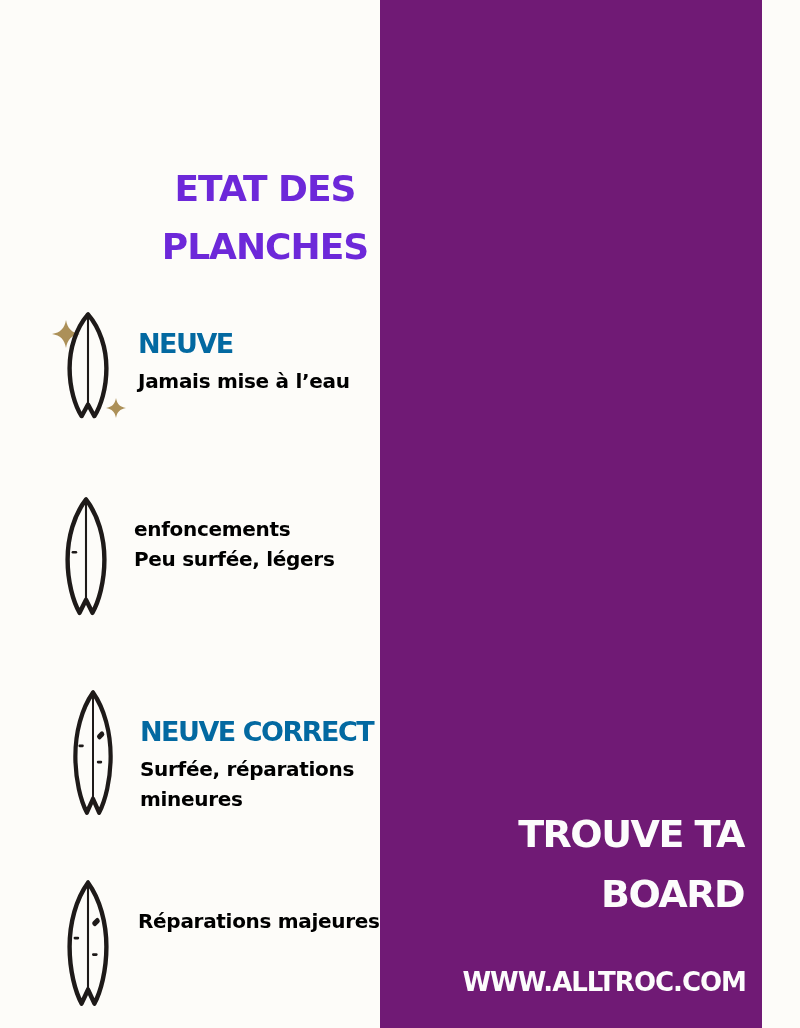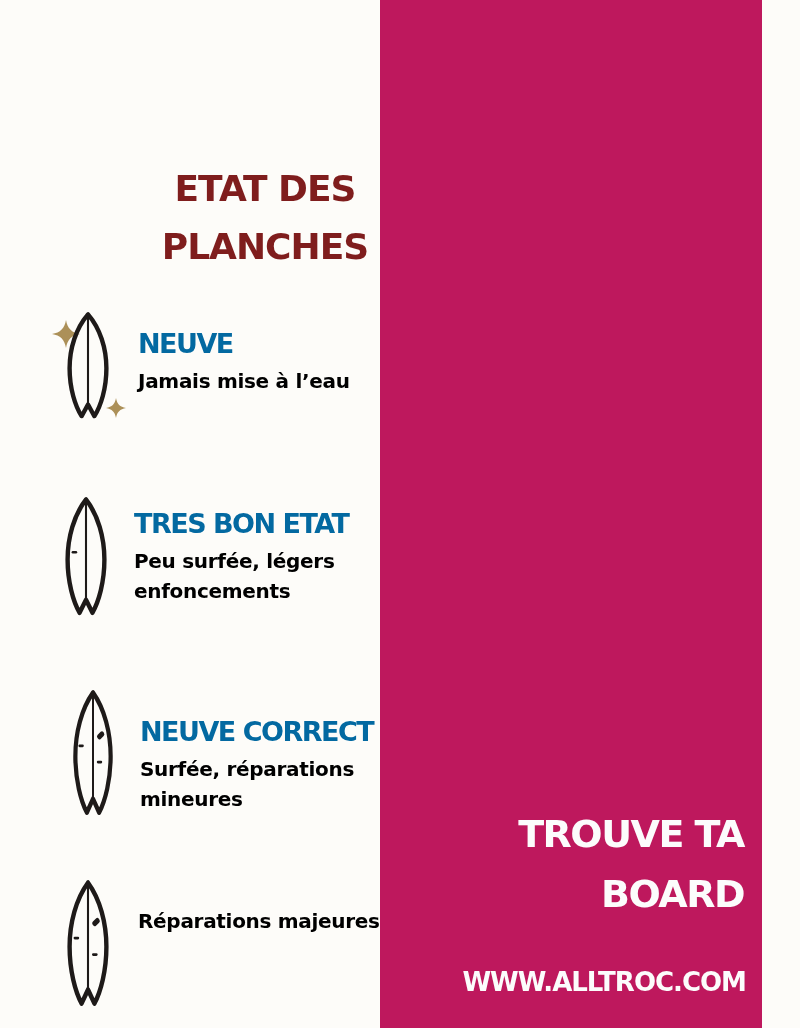--- a/index.html
+++ b/index.html
@@ -10,21 +10,21 @@
     position:relative;
     overflow:hidden;
     color:#1f1b1a;
   }
   .poster { position:absolute; inset:0; }
 
   
   .title {
     position:absolute; left:115px; top:160px; width:300px;
     text-align:center; font-weight:bold; font-size:36px;
-    letter-spacing:-1px; line-height:58px; color:#7f1d1d;
+    letter-spacing:-1px; line-height:58px; color:#6d28d9;
   }
 
   
   .item { position:absolute; left:0; width:380px; }
   .item-1 { top:310px; height:118px; }
   .item-2 { top:494px; height:130px; }
   .item-3 { top:688px; height:136px; }
   .item-4 { top:876px; height:136px; }
 
   .board { position:absolute; display:block; }
@@ -49,21 +49,21 @@
   }
   .desc { margin-top:6px; }
   .desc .line {
     font-weight:bold; font-size:20px; letter-spacing:-0.3px;
     line-height:30px; color:#000000;
   }
 
   
   .panel {
     position:absolute; left:380px; top:0; width:382px; height:1028px;
-    background:#be185d;
+    background:#701a75;
   }
   .headline {
     position:absolute; right:18px; top:804px; text-align:right;
     color:#fcfcfc; font-weight:bold; font-size:38px;
     letter-spacing:-1.5px; line-height:60px; white-space:nowrap;
   }
   .website {
     position:absolute; right:16px; top:962px; text-align:right;
     color:#fcfcfc; font-weight:bold; font-size:26px;
     letter-spacing:-1px; line-height:40px; white-space:nowrap;
@@ -110,24 +110,23 @@
 
   <div class="item item-2">
     <span class="board">
       <svg viewBox="0 0 60 140" width="100%" height="100%" preserveAspectRatio="none">
         <path class="ink" fill="none" stroke-width="5.5" stroke-linejoin="round" stroke-linecap="round" d="M30,3 C15,21 7,47 7,73 C7,99 14,122 22,135 L30,120 L38,135 C46,122 53,99 53,73 C53,47 45,21 30,3 Z"></path>
         <path class="ink" fill="none" stroke-width="2.6" stroke-linecap="round" d="M30,8 L30,118"></path>
         <rect class="fill" x="12" y="63" width="7" height="3" rx="1.5"></rect>
       </svg>
     </span>
     <div class="txt">
-      <div class="head">TRES BON ETAT</div>
       <div class="desc">
+        <div class="line">enfoncements</div>
         <div class="line">Peu surfée, légers</div>
-        <div class="line">enfoncements</div>
       </div>
     </div>
   </div>
 
   <div class="item item-3">
     <span class="board">
       <svg viewBox="0 0 60 140" width="100%" height="100%" preserveAspectRatio="none">
         <path class="ink" fill="none" stroke-width="5.5" stroke-linejoin="round" stroke-linecap="round" d="M30,3 C15,21 7,47 7,73 C7,99 14,122 22,135 L30,120 L38,135 C46,122 53,99 53,73 C53,47 45,21 30,3 Z"></path>
         <path class="ink" fill="none" stroke-width="2.6" stroke-linecap="round" d="M30,8 L30,118"></path>
         <rect class="fill" x="11" y="60" width="7" height="3" rx="1.5"></rect>

